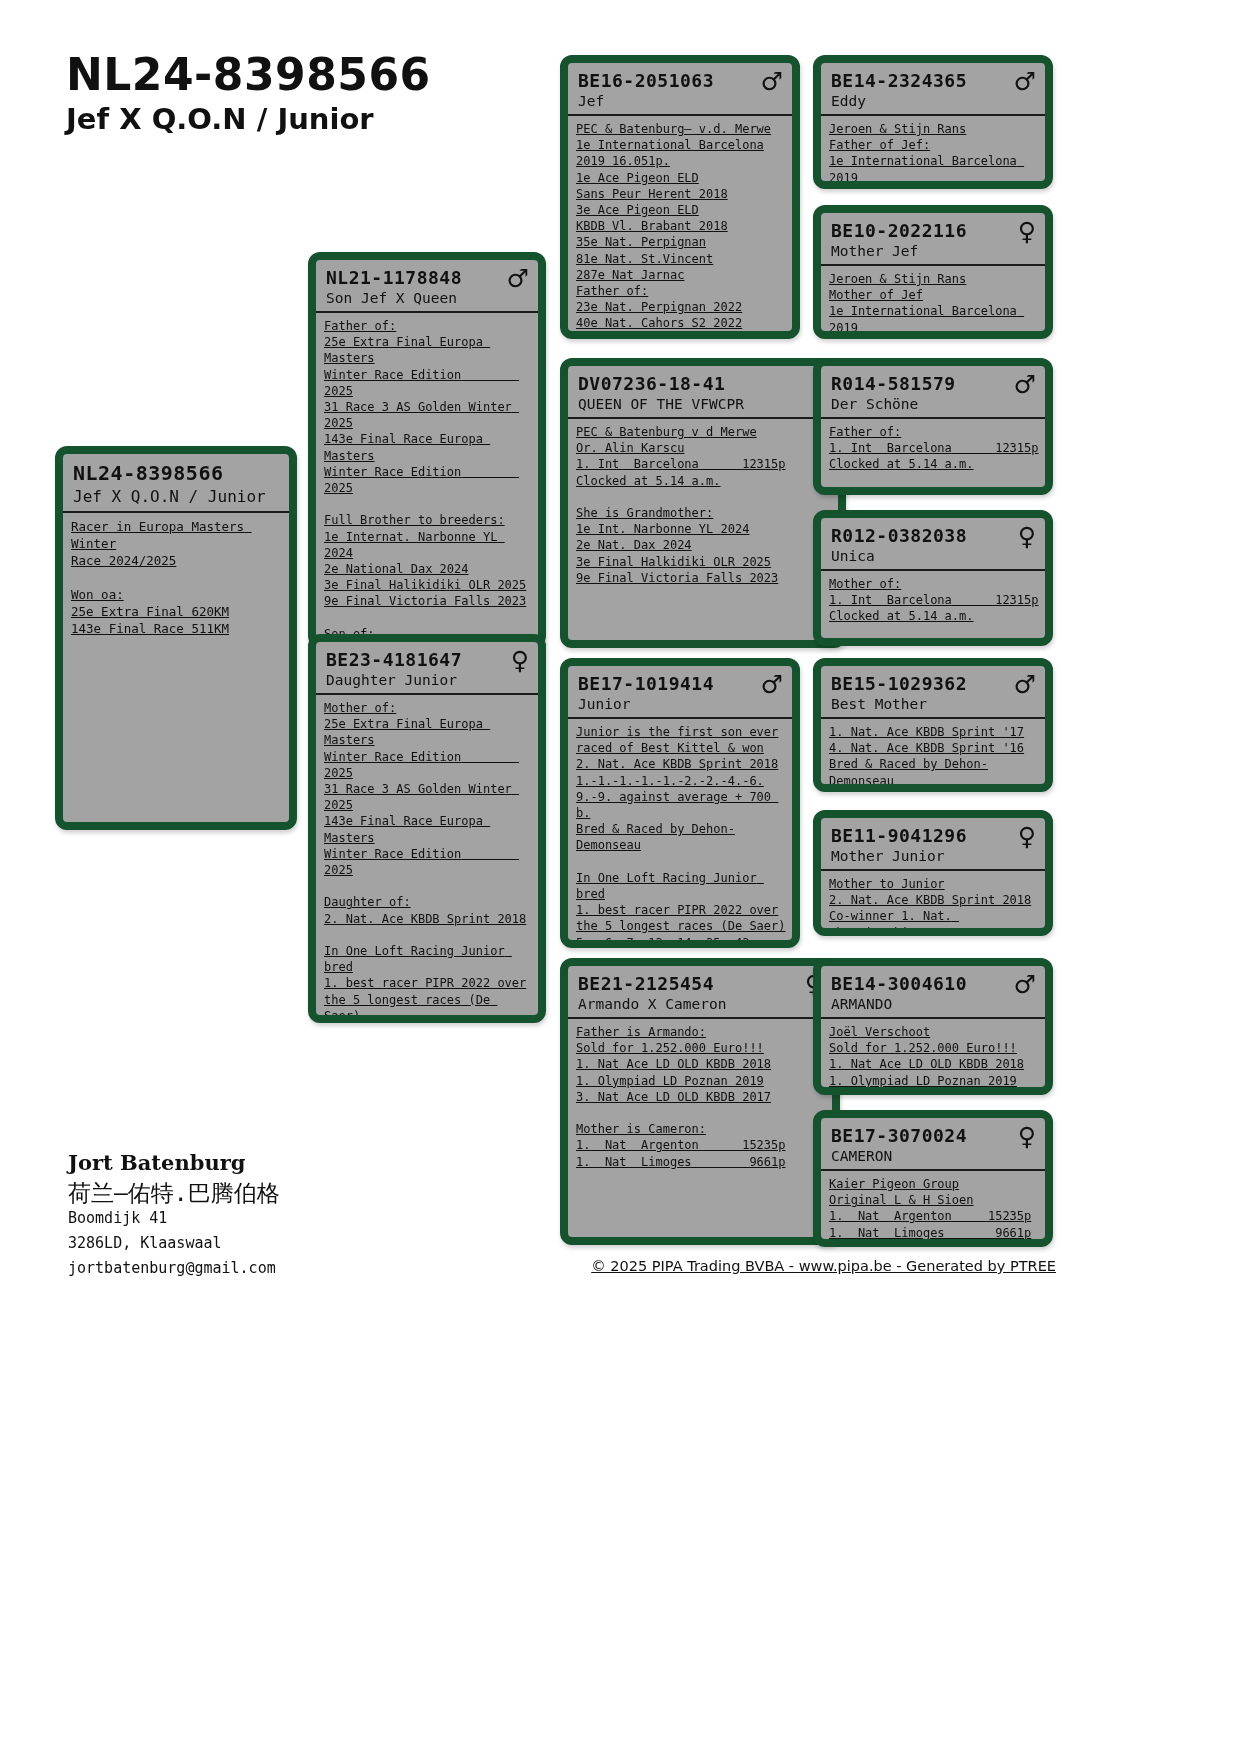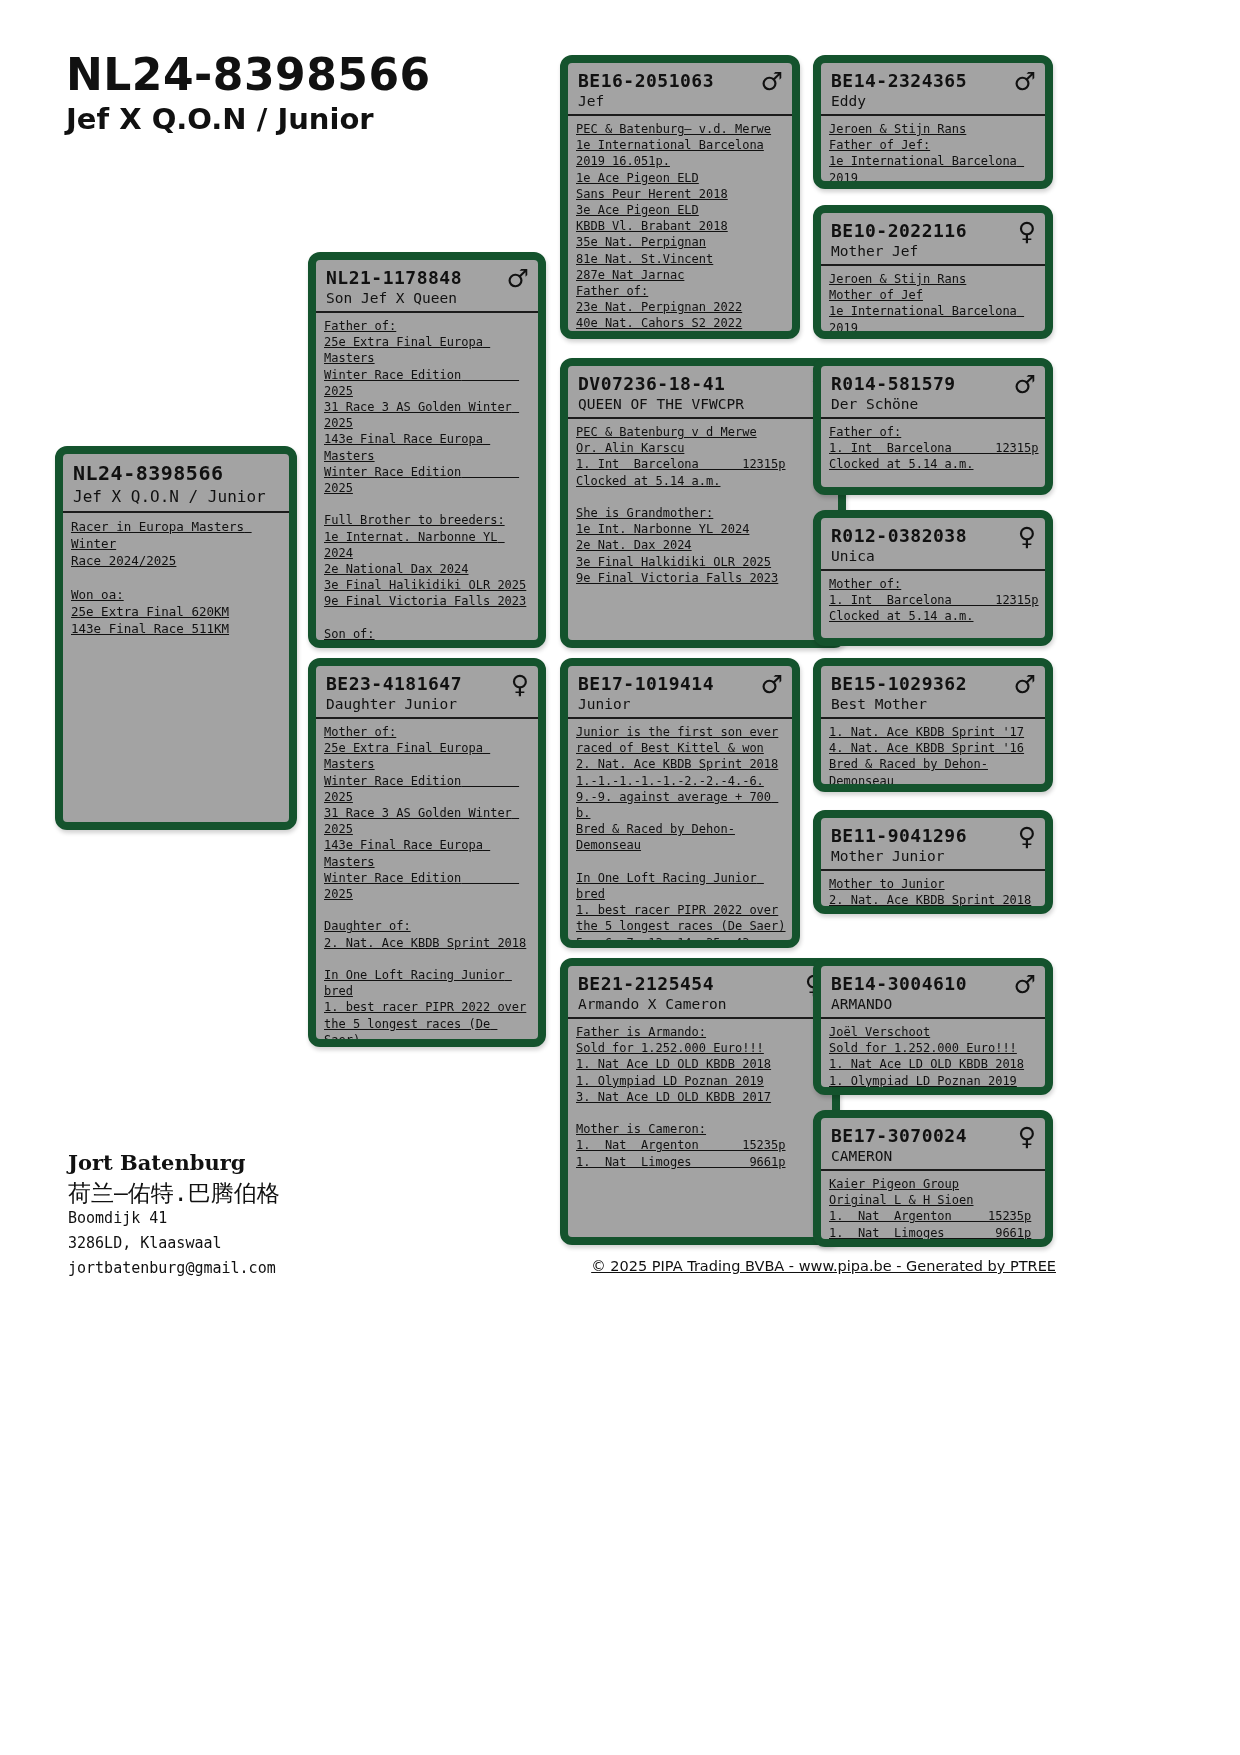--- a/index.html
+++ b/index.html
@@ -120,21 +120,21 @@
 
 Son of:
 1e International Barcelona
 16.051 p. 2019
 
               X
 
 1e International Barcelona</div>
 </div>
 
-<div class="box" style="left:308px;top:658px;width:238px;height:389px;">
+<div class="box" style="left:308px;top:634px;width:238px;height:389px;">
   <div class="box-header">
     <div class="ring">BE23-4181647</div>
     <div class="pname">Daughter Junior</div>
     <span class="sex">♀</span>
   </div>
   <div class="box-body">Mother of:
 25e Extra Final Europa Masters
 Winter Race Edition        2025
 31 Race 3 AS Golden Winter 2025
 143e Final Race Europa Masters
@@ -276,21 +276,21 @@
   <div class="box-header">
     <div class="ring">BE15-1029362</div>
     <div class="pname">Best Mother</div>
     <span class="sex">♂</span>
   </div>
   <div class="box-body">1. Nat. Ace KBDB Sprint '17
 4. Nat. Ace KBDB Sprint '16
 Bred &amp; Raced by Dehon-Demonseau</div>
 </div>
 
-<div class="box" style="left:813px;top:810px;width:240px;height:104px;">
+<div class="box" style="left:813px;top:810px;width:240px;height:126px;">
   <div class="box-header">
     <div class="ring">BE11-9041296</div>
     <div class="pname">Mother Junior</div>
     <span class="sex">♀</span>
   </div>
   <div class="box-body">Mother to Junior
 2. Nat. Ace KBDB Sprint 2018
 Co-winner 1. Nat. Championship
 Sprint 2018 KBDB
 Junior won</div>

